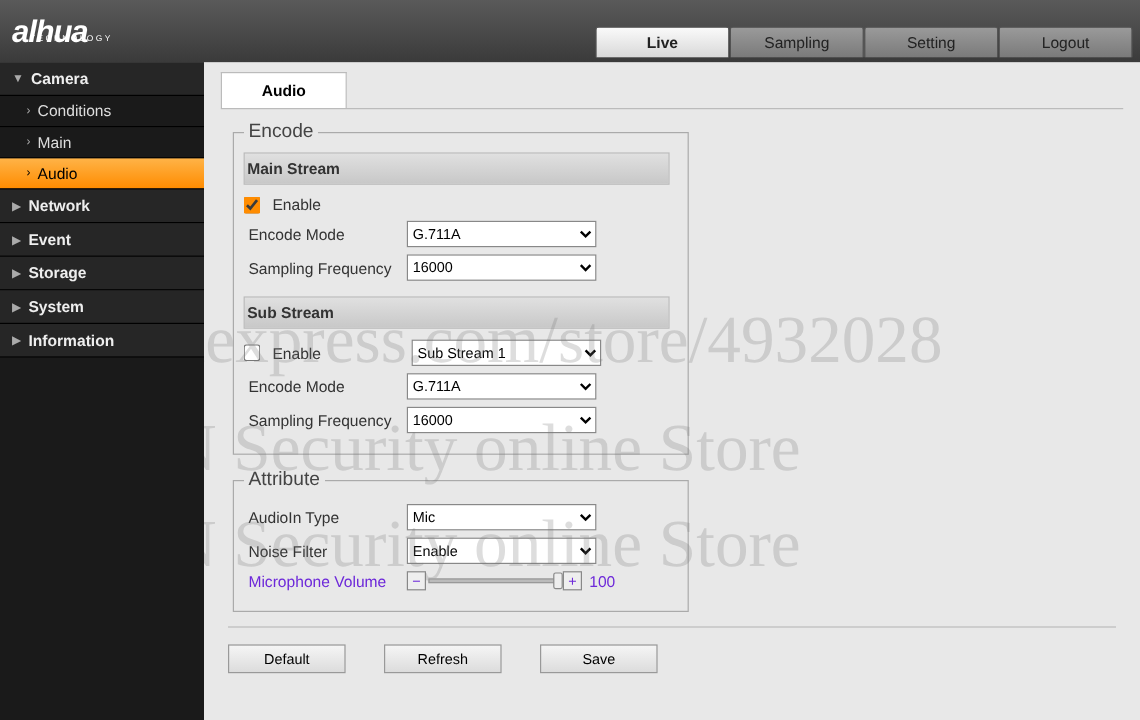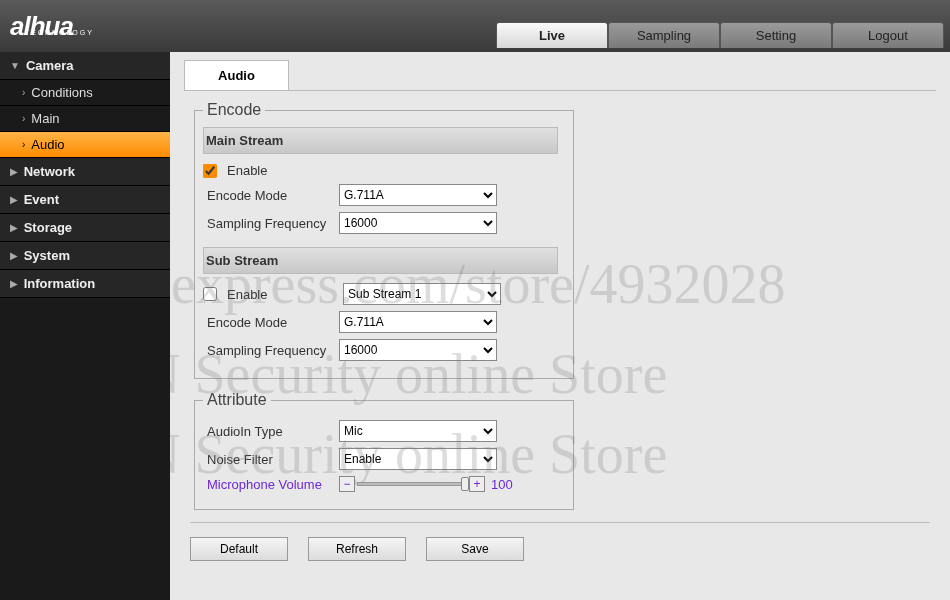--- a/index.html
+++ b/index.html
@@ -144,21 +144,21 @@
   width: 110px; height: 4px; background: #bbb; border: 1px solid #999;
   margin: 0 2px; position: relative;
 }
 .slider-thumb {
   position: absolute; right: -3px; top: -6px;
   width: 8px; height: 14px; background: #eee; border: 1px solid #888;
   border-radius: 2px;
 }
 .slider-val { margin-left: 6px; }
 
-.btn-row { display:flex; gap:20px; padding: 8px 0 0 6px; }
+.btn-row { display:flex; gap:32px; padding: 8px 0 0 6px; }
 .btn {
   width: 98px; height: 24px;
   background: linear-gradient(to bottom,#f5f5f5,#dcdcdc);
   border: 1px solid #999;
   font-size: 12px; cursor: pointer;
 }
 
 .watermark {
   position: absolute; color: rgba(120,120,120,0.25);
   font-size: 56px; pointer-events: none; white-space: nowrap;

